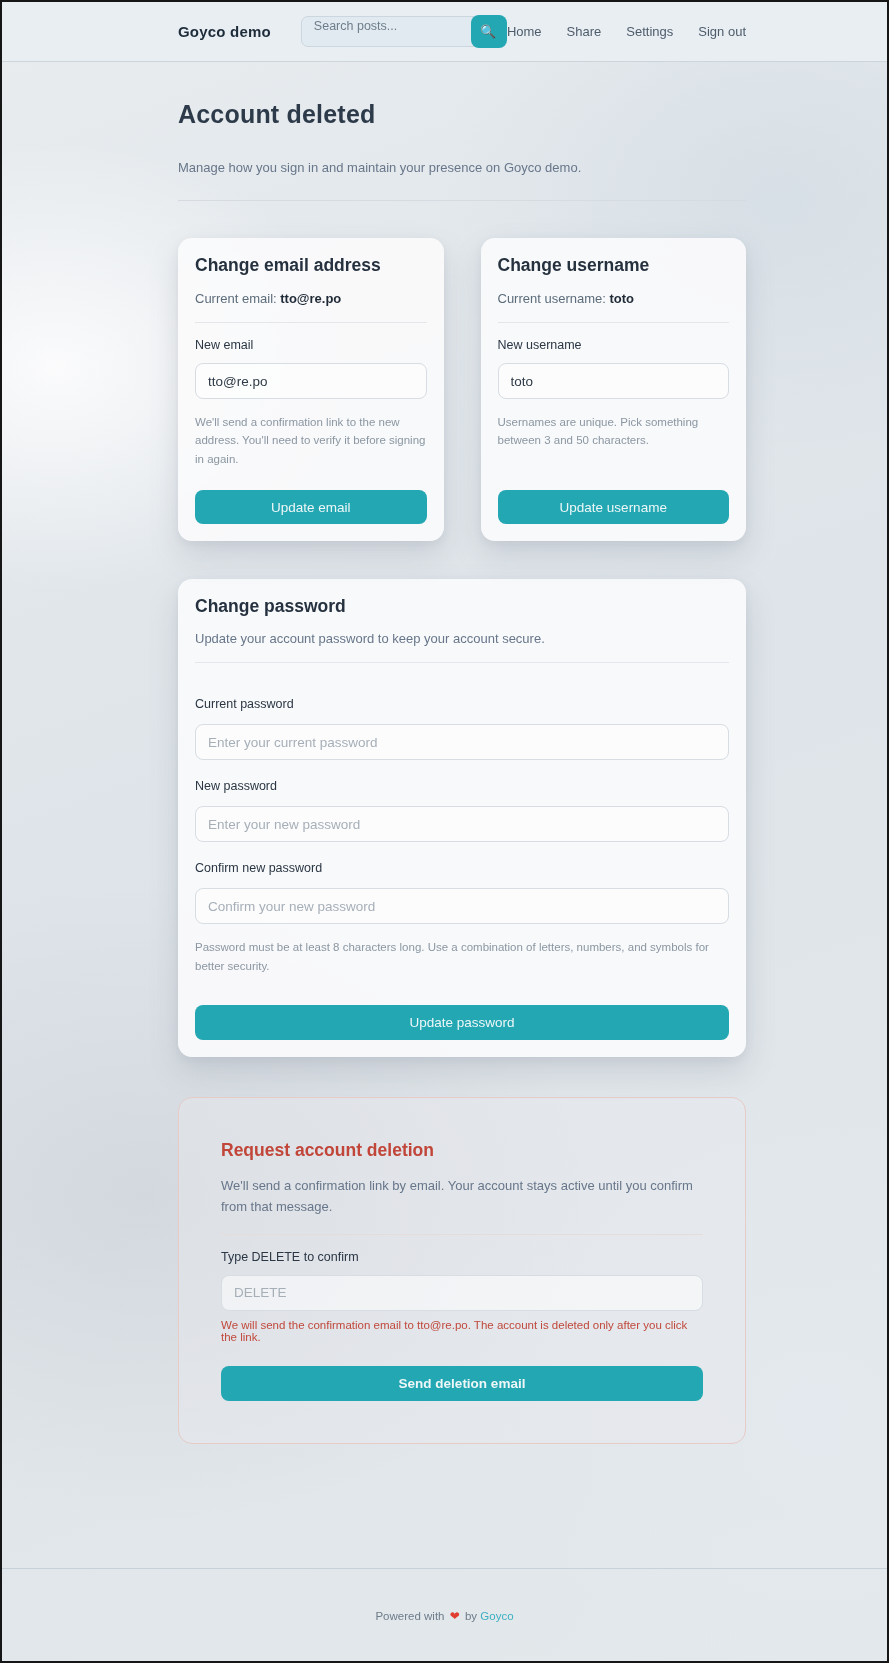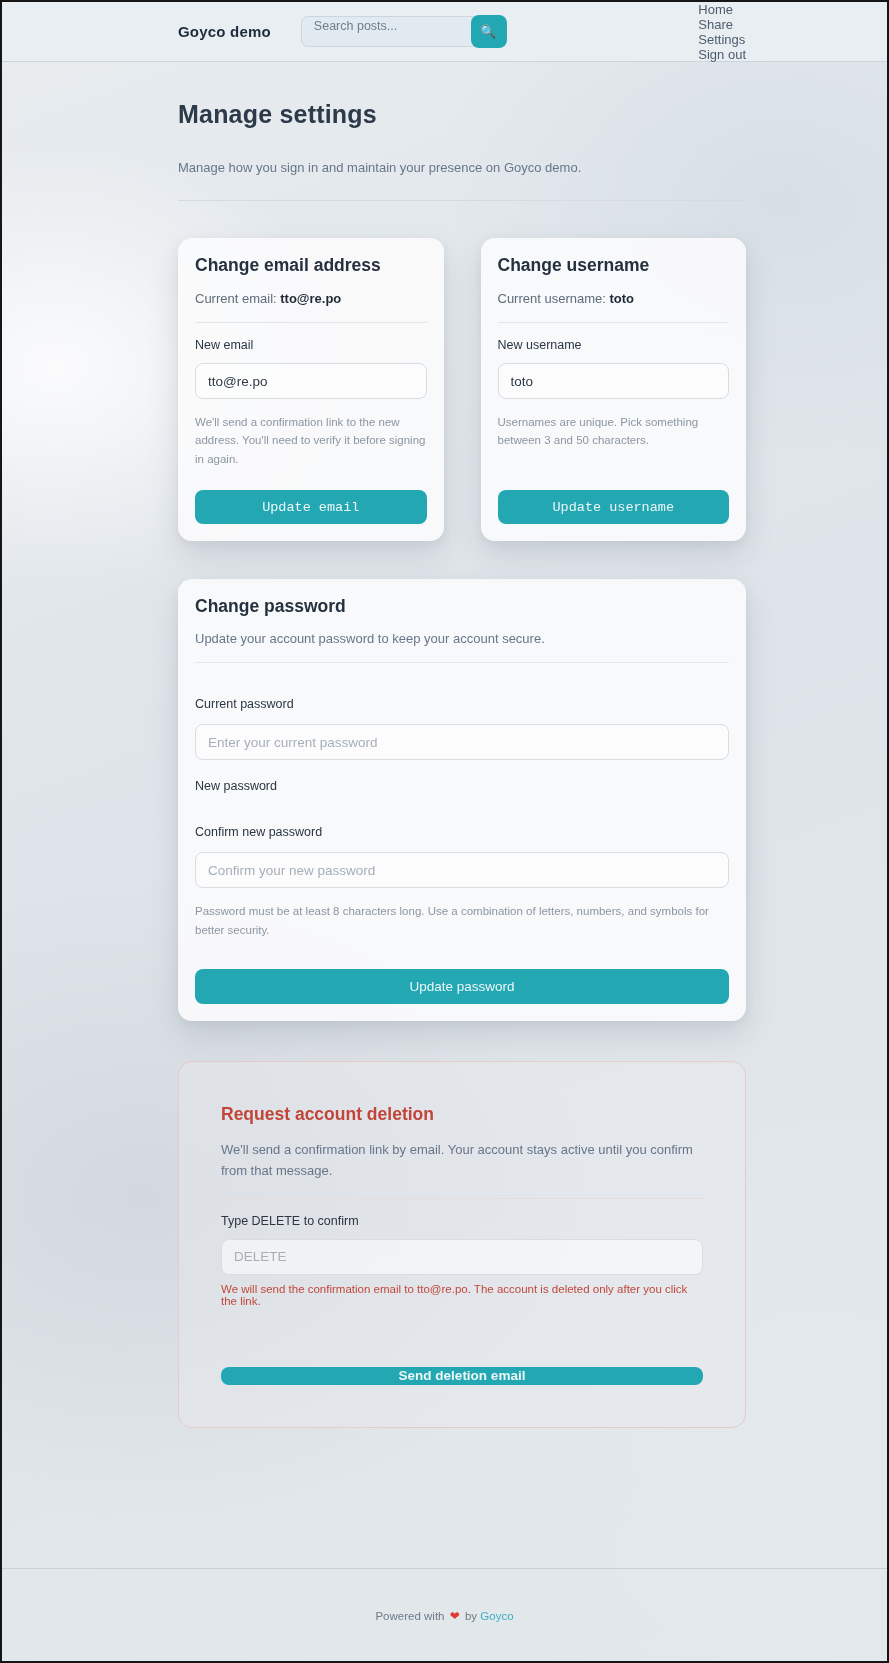--- a/index.html
+++ b/index.html
@@ -32,21 +32,21 @@
     background:#e2eaf1; border:1px solid #ccd6df; border-radius:7px;
     font-size:12.5px; color:#33404d; outline:none;
     font-family:"Liberation Sans", sans-serif;
   }
   .search-input::placeholder{ color:#6e7d8b; }
   .search-btn{
     position:absolute; right:-2px; top:-1px; width:36px; height:33px;
     border:none; border-radius:8px; background:#22a7b3; color:#dfe9ee;
     font-size:13px; cursor:pointer; display:flex; align-items:center; justify-content:center;
   }
-  .nav-links{ margin-left:auto; display:flex; gap:0;flex-direction:column; }
+  .nav-links{ margin-left:auto; display:flex; gap:25px; }
   .nav-link{ font-size:13px; color:#4d5c6b; text-decoration:none; cursor:pointer; }
 
   
   .main{ flex:1 1 auto; width:568px; margin-left:176px; padding-top:38px; }
   .page-title{ font-size:25px; font-weight:bold; color:#2c3a49; letter-spacing:.2px; }
   .page-subtitle{ margin-top:31px; font-size:13px; color:#67768a; }
   .title-divider{ border:none; border-top:1px solid #d5dbe1; margin-top:25px; }
 
   .cards-row{ display:grid; grid-template-columns:1fr 1fr; gap:37px; margin-top:37px; }
 
@@ -67,42 +67,42 @@
     font-size:13.5px; color:#2e3a46; outline:none;
     font-family:"Liberation Sans", sans-serif;
   }
   .text-input::placeholder{ color:#a6afb8; }
   .help-text{ margin-top:14px; font-size:11.5px; line-height:1.6; color:#8b97a3; }
   .btn{
     display:block; width:100%; height:34px; margin-top:auto;
     background:#22a7b3; color:#eef7f8; border:none; border-radius:8px;
     font-size:13.5px; cursor:pointer; font-family:"Liberation Sans", sans-serif;
   }
-  .small-card .btn{ margin-top:22px;font-family:Liberation Mono, monospace; }
+  .small-card .btn{ margin-top:22px; }
   .small-card .btn-spacer{ flex:1 1 auto; }
 
   
   .password-card{ margin-top:38px; }
   .card-subtitle{ margin-top:14px; font-size:13px; color:#67768a; }
   .pw-group{ margin-top:3px; }
   .pw-group .field-label{ margin:16px 0 13px; }
   .password-card .btn{ margin-top:30px; height:35px; }
 
   
   .deletion-card{
     margin-top:40px;
     background:rgba(232,233,237,0.45);
     border:1px solid #e6cbc6; border-radius:14px; padding:42px;
     box-shadow:none; display:flex; flex-direction:column;
   }
   .deletion-card h2{ font-size:17.5px; font-weight:bold; color:#c14538; }
   .deletion-desc{ margin-top:14px; font-size:13px; line-height:1.65; color:#67768a; }
   .deletion-card .card-divider{ border-top:1px solid #e6dcda; }
   .warning-text{ margin-top:8px; font-size:11.5px; color:#c1493c; }
-  .deletion-card .btn{ margin-top:60px; height:18px; font-weight:bold; }
+  .deletion-card .btn{ margin-top:23px; height:35px; font-weight:bold; }
 
   
   .footer{
     flex:0 0 auto; margin-top:auto;
     border-top:1px solid #c8d1d8;
     padding:37px 0 37px; text-align:center;
   }
   .footer-text{ font-size:11.5px; color:#6d7c8a; }
   .heart{ color:#e13c31; font-size:12px; padding:0 2px; }
   .footer-link{ color:#3cb0c2; text-decoration:none; cursor:pointer; }
@@ -126,21 +126,21 @@
       <nav class="nav-links">
         <a class="nav-link">Home</a>
         <a class="nav-link">Share</a>
         <a class="nav-link">Settings</a>
         <a class="nav-link">Sign out</a>
       </nav>
     </div>
   </header>
 
   <main class="main">
-    <h1 class="page-title">Manage settings</h1>
+    <h1 class="page-title">Account deleted</h1>
     <p class="page-subtitle">Manage how you sign in and maintain your presence on Goyco demo.</p>
     <hr class="title-divider">
 
     <div class="cards-row">
 
       <section class="card small-card">
         <h2>Change email address</h2>
         <p class="current-line">
           <span>Current email: </span><strong>tto@re.po</strong>
         </p>
@@ -171,20 +171,21 @@
       <p class="card-subtitle">Update your account password to keep your account secure.</p>
       <hr class="card-divider">
 
       <div class="pw-group">
         <label class="field-label">Current password</label>
         <input class="text-input" type="text" placeholder="Enter your current password" style="">
       </div>
 
       <div class="pw-group">
         <label class="field-label">New password</label>
+        <input class="text-input" type="text" placeholder="Enter your new password" style="">
       </div>
 
       <div class="pw-group">
         <label class="field-label">Confirm new password</label>
         <input class="text-input" type="text" placeholder="Confirm your new password" style="">
       </div>
 
       <p class="help-text">Password must be at least 8 characters long. Use a combination of letters, numbers, and symbols for better security.</p>
       <button class="btn">Update password</button>
     </section>

